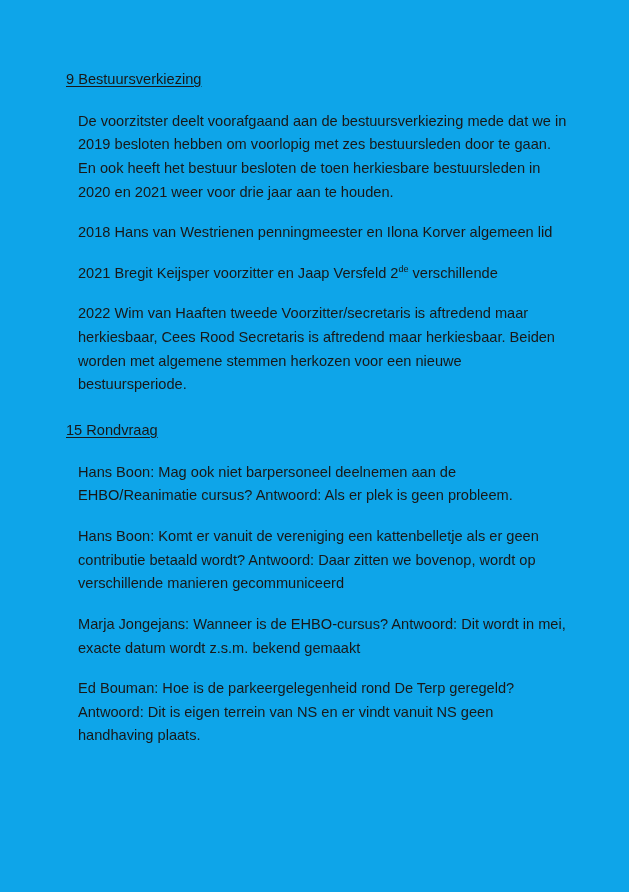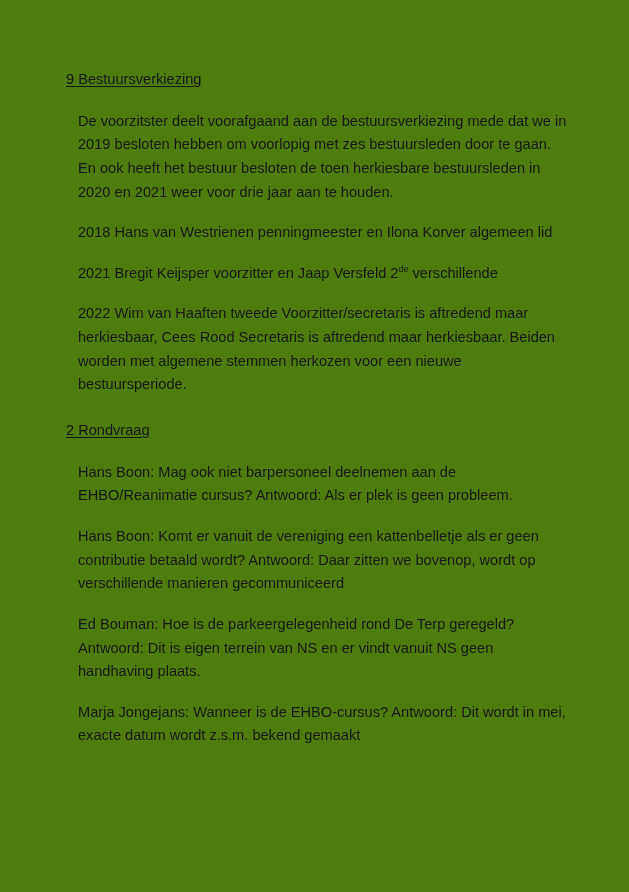--- a/index.html
+++ b/index.html
@@ -12,21 +12,21 @@
     background: #ffffff;
     font-family: "Liberation Sans", sans-serif;
     color: #181818;
     overflow: hidden;
   }
   .page {
     box-sizing: border-box;
     width: 629px;
     height: 892px;
     padding: 68px 62px 0 66px;
-    background: #4d7c0f;
+    background: #0ea5e9;
   }
   .doc-body {
     font-size: 14.6px;
     line-height: 1.62;
   }
   h2.heading {
     font-size: 14.6px;
     font-weight: 400;
     margin: 0 0 18px 0;
     text-decoration: underline;
@@ -64,25 +64,25 @@
       <p class="para">De voorzitster deelt voorafgaand aan de bestuursverkiezing mede dat we in 2019 besloten hebben om voorlopig met zes bestuursleden door te gaan. En ook heeft het bestuur besloten de toen herkiesbare bestuursleden in 2020 en 2021 weer voor drie jaar aan te houden.</p>
 
       <p class="para">2018 Hans van Westrienen penningmeester en Ilona Korver algemeen lid</p>
 
       <p class="para"><span>2021 Bregit Keijsper voorzitter en Jaap Versfeld 2</span><sup>de</sup><span> verschillende</span></p>
 
       <p class="para">2022 Wim van Haaften tweede Voorzitter/secretaris is aftredend maar herkiesbaar, Cees Rood Secretaris is aftredend maar herkiesbaar. Beiden worden met algemene stemmen herkozen voor een nieuwe bestuursperiode.</p>
     </section>
 
     <section class="blk">
-      <h2 class="heading spaced-top">2 Rondvraag</h2>
+      <h2 class="heading spaced-top">15 Rondvraag</h2>
 
       <p class="para">Hans Boon: Mag ook niet barpersoneel deelnemen aan de EHBO/Reanimatie cursus? Antwoord: Als er plek is geen probleem.</p>
 
       <p class="para">Hans Boon: Komt er vanuit de vereniging een kattenbelletje als er geen contributie betaald wordt? Antwoord: Daar zitten we bovenop, wordt op verschillende manieren gecommuniceerd</p>
 
+      <p class="para">Marja Jongejans: Wanneer is de EHBO-cursus? Antwoord: Dit wordt in mei, exacte datum wordt z.s.m. bekend gemaakt</p>
+
       <p class="para">Ed Bouman: Hoe is de parkeergelegenheid rond De Terp geregeld? Antwoord: Dit is eigen terrein van NS en er vindt vanuit NS geen handhaving plaats.</p>
-
-      <p class="para">Marja Jongejans: Wanneer is de EHBO-cursus? Antwoord: Dit wordt in mei, exacte datum wordt z.s.m. bekend gemaakt</p>
     </section>
 
   </div>
 </div>
 
 </body></html>

